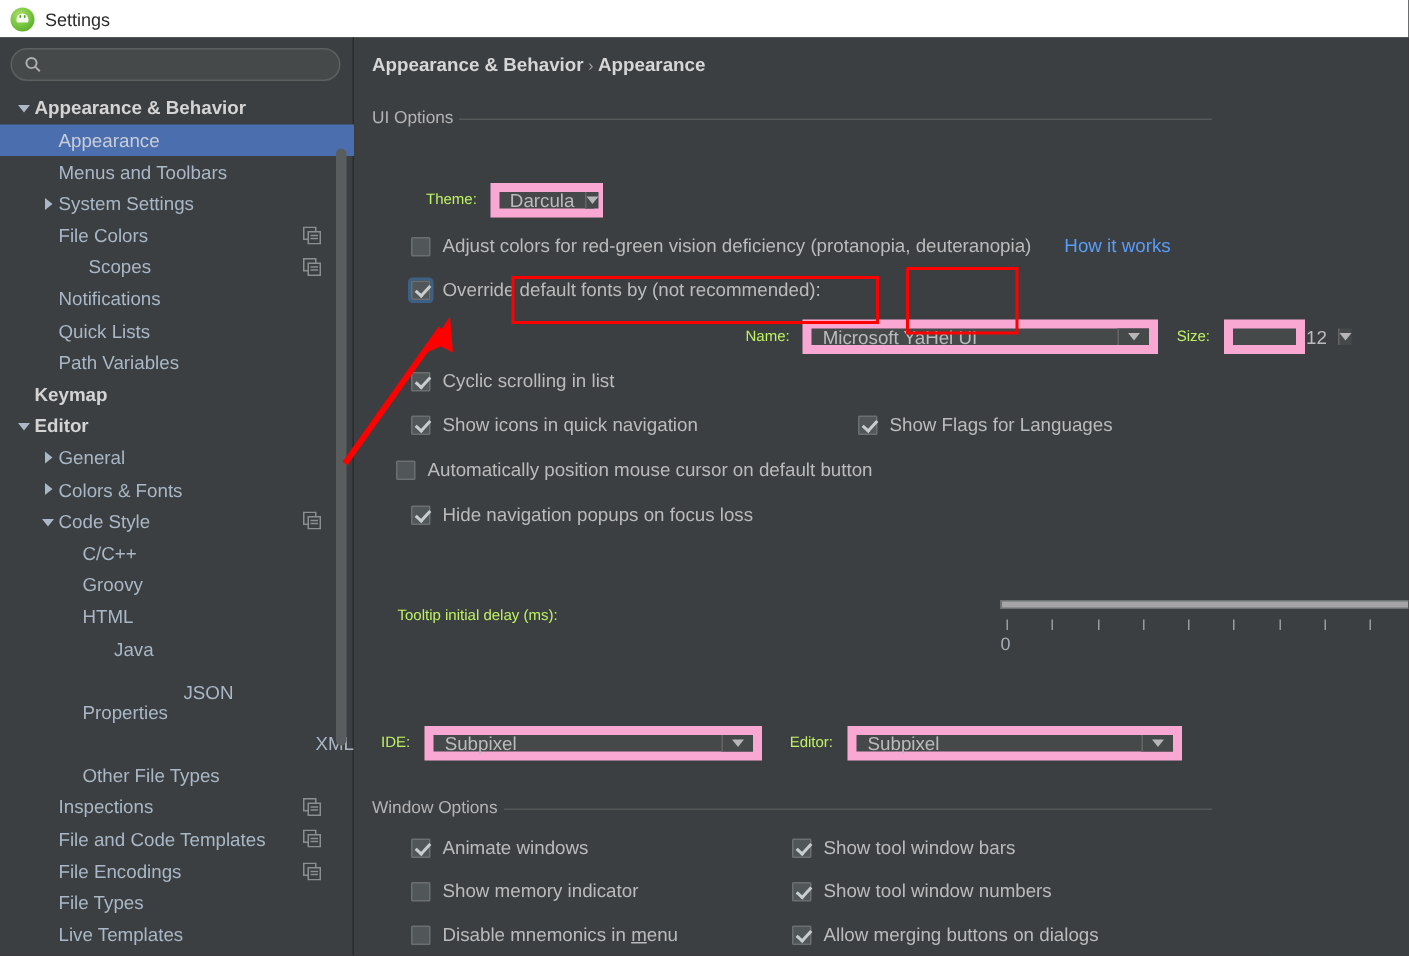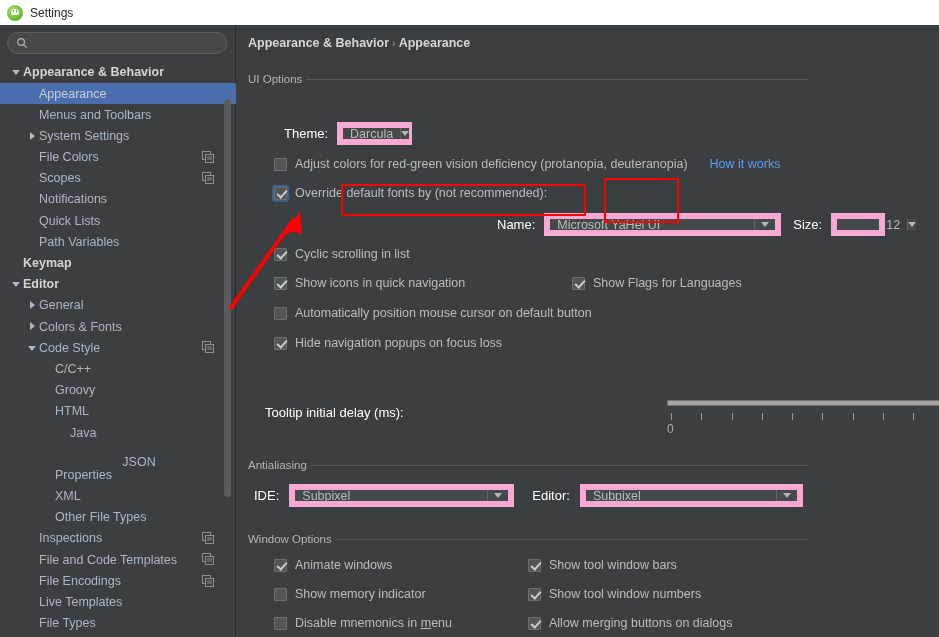--- a/index.html
+++ b/index.html
@@ -130,21 +130,21 @@
   
   .group {
     position: absolute; left: 12px;
     display: flex; align-items: center; gap: 4px;
     width: 560px;
   }
   .group .g-label { font-size: 11.5px; color: #b4b4b4; white-space: nowrap; }
   .group .g-line { flex: 1; height: 1px; background: #555859; }
 
   .row { position: absolute; display: flex; align-items: center; }
-  .lbl { font-size: 13px; color: #ffffff; white-space: nowrap; }
+  .lbl { font-size: 10px; color: #bef264; white-space: nowrap; }
 
   
   .combo {
     display: flex; align-items: stretch;
     background: #45494a;
     border: 6px solid #f9a8d4;
     height: 23px;
   }
   .combo .c-val {
     display: flex; align-items: center;
@@ -245,21 +245,21 @@
         <div class="tree-row" style="padding-left: 26px;">
           <span class="twisty"></span>
           <span class="tr-label">File Colors</span>
           <span class="copy-icon"><svg width="12" height="12" viewBox="0 0 12 12">
               <rect x="0.5" y="0.5" width="8" height="8" fill="none" stroke="#8a8f90"></rect>
               <rect x="3.5" y="3.5" width="8" height="8" fill="#3c3f41" stroke="#8a8f90"></rect>
               <line x1="5" y1="6" x2="10" y2="6" stroke="#8a8f90"></line>
               <line x1="5" y1="8" x2="10" y2="8" stroke="#8a8f90"></line>
             </svg></span>
         </div>
-        <div class="tree-row" style="padding-left: 26px;">
+        <div class="tree-row" style="padding-left: 26px; margin-left: 20px;">
           <span class="twisty"></span>
           <span class="tr-label">Scopes</span>
           <span class="copy-icon"><svg width="12" height="12" viewBox="0 0 12 12">
               <rect x="0.5" y="0.5" width="8" height="8" fill="none" stroke="#8a8f90"></rect>
               <rect x="3.5" y="3.5" width="8" height="8" fill="#3c3f41" stroke="#8a8f90"></rect>
               <line x1="5" y1="6" x2="10" y2="6" stroke="#8a8f90"></line>
               <line x1="5" y1="8" x2="10" y2="8" stroke="#8a8f90"></line>
             </svg></span>
         </div>
         <div class="tree-row" style="padding-left: 26px;">
@@ -305,33 +305,33 @@
           <span class="tr-label">C/C++</span>
         </div>
         <div class="tree-row" style="padding-left: 42px;">
           <span class="twisty"></span>
           <span class="tr-label">Groovy</span>
         </div>
         <div class="tree-row" style="padding-left: 42px;">
           <span class="twisty"></span>
           <span class="tr-label">HTML</span>
         </div>
-        <div class="tree-row" style="padding-left: 57px;">
+        <div class="tree-row" style="padding-left: 44px; gap: 19px;">
           <span class="twisty"></span>
           <span class="tr-label">Java</span>
         </div>
         <div class="tree-row" style="padding-left: 42px; flex-direction: column;">
           <span class="twisty"></span>
           <span class="tr-label">JSON</span>
         </div>
         <div class="tree-row" style="padding-left: 42px;">
           <span class="twisty"></span>
           <span class="tr-label">Properties</span>
         </div>
-        <div class="tree-row" style="padding-left: 42px;">
+        <div class="tree-row" style="padding-left: 42px; justify-content: space-between;">
           <span class="twisty"></span>
           <span class="tr-label">XML</span>
         </div>
         <div class="tree-row" style="padding-left: 42px;">
           <span class="twisty"></span>
           <span class="tr-label">Other File Types</span>
         </div>
         <div class="tree-row" style="padding-left: 26px;">
           <span class="twisty"></span>
           <span class="tr-label">Inspections</span>
@@ -357,25 +357,25 @@
           <span class="tr-label">File Encodings</span>
           <span class="copy-icon"><svg width="12" height="12" viewBox="0 0 12 12">
               <rect x="0.5" y="0.5" width="8" height="8" fill="none" stroke="#8a8f90"></rect>
               <rect x="3.5" y="3.5" width="8" height="8" fill="#3c3f41" stroke="#8a8f90"></rect>
               <line x1="5" y1="6" x2="10" y2="6" stroke="#8a8f90"></line>
               <line x1="5" y1="8" x2="10" y2="8" stroke="#8a8f90"></line>
             </svg></span>
         </div>
         <div class="tree-row" style="padding-left: 26px;">
           <span class="twisty"></span>
+          <span class="tr-label">File Types</span>
+        </div>
+        <div class="tree-row" style="padding-left: 26px;">
+          <span class="twisty"></span>
           <span class="tr-label">Live Templates</span>
-        </div>
-        <div class="tree-row" style="padding-left: 26px;">
-          <span class="twisty"></span>
-          <span class="tr-label">File Types</span>
         </div>
       </div>
     <div id="sb-track">
       <div id="sb-scroll"></div>
     </div>
   </div>
 
   <div id="content">
 
     <div id="breadcrumb">
@@ -427,21 +427,21 @@
     <div class="cbrow" style="left:38px; top:251px;">
       <span class="cb checked"></span>
       <span class="cb-label">Show icons in quick navigation</span>
     </div>
 
     <div class="cbrow" style="left:336px; top:251px;">
       <span class="cb checked"></span>
       <span class="cb-label">Show Flags for Languages</span>
     </div>
 
-    <div class="cbrow" style="left:38px; top:281px;">
+    <div class="cbrow" style="left:28px; top:281px;">
       <span class="cb"></span>
       <span class="cb-label">Automatically position mouse cursor on default button</span>
     </div>
 
     <div class="cbrow" style="left:38px; top:311px;">
       <span class="cb checked"></span>
       <span class="cb-label">Hide navigation popups on focus loss</span>
     </div>
 
 
@@ -459,24 +459,20 @@
           <span class="stick" style="left: 155px;"></span>
           <span class="stick" style="left: 186px;"></span>
           <span class="stick" style="left: 216px;"></span>
           <span class="stick" style="left: 246px;"></span>
         </div>
 
       <span id="slider-min">0</span>
 
     </div>
 
-    <div class="group" style="top:434px;">
-      <span class="g-label">Antialiasing</span>
-      <span class="g-line"></span>
-    </div>
 
     <div class="row" style="left:18px; top:459px;">
       <span class="lbl">IDE:</span>
       <div class="combo" style="margin-left:10px; width:225px;">
         <span class="c-val">Subpixel</span>
         <span class="c-arrow"></span>
       </div>
       <span class="lbl" style="margin-left:18px;">Editor:</span>
       <div class="combo" style="margin-left:10px; width:223px;">
         <span class="c-val">Subpixel</span>

